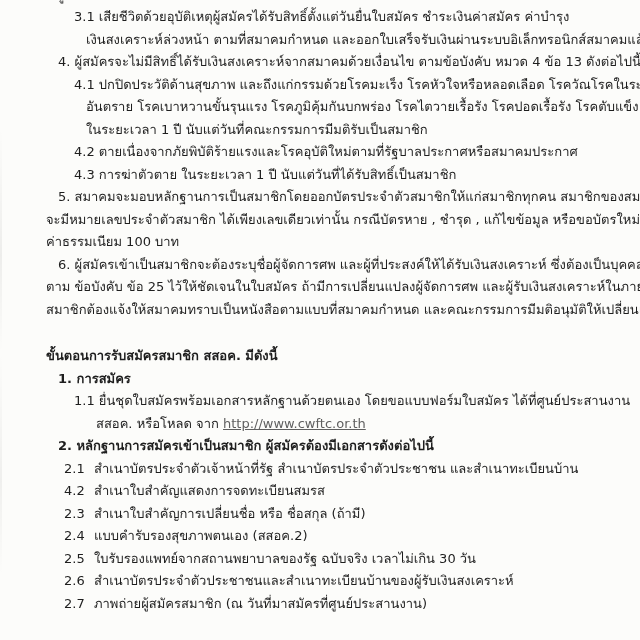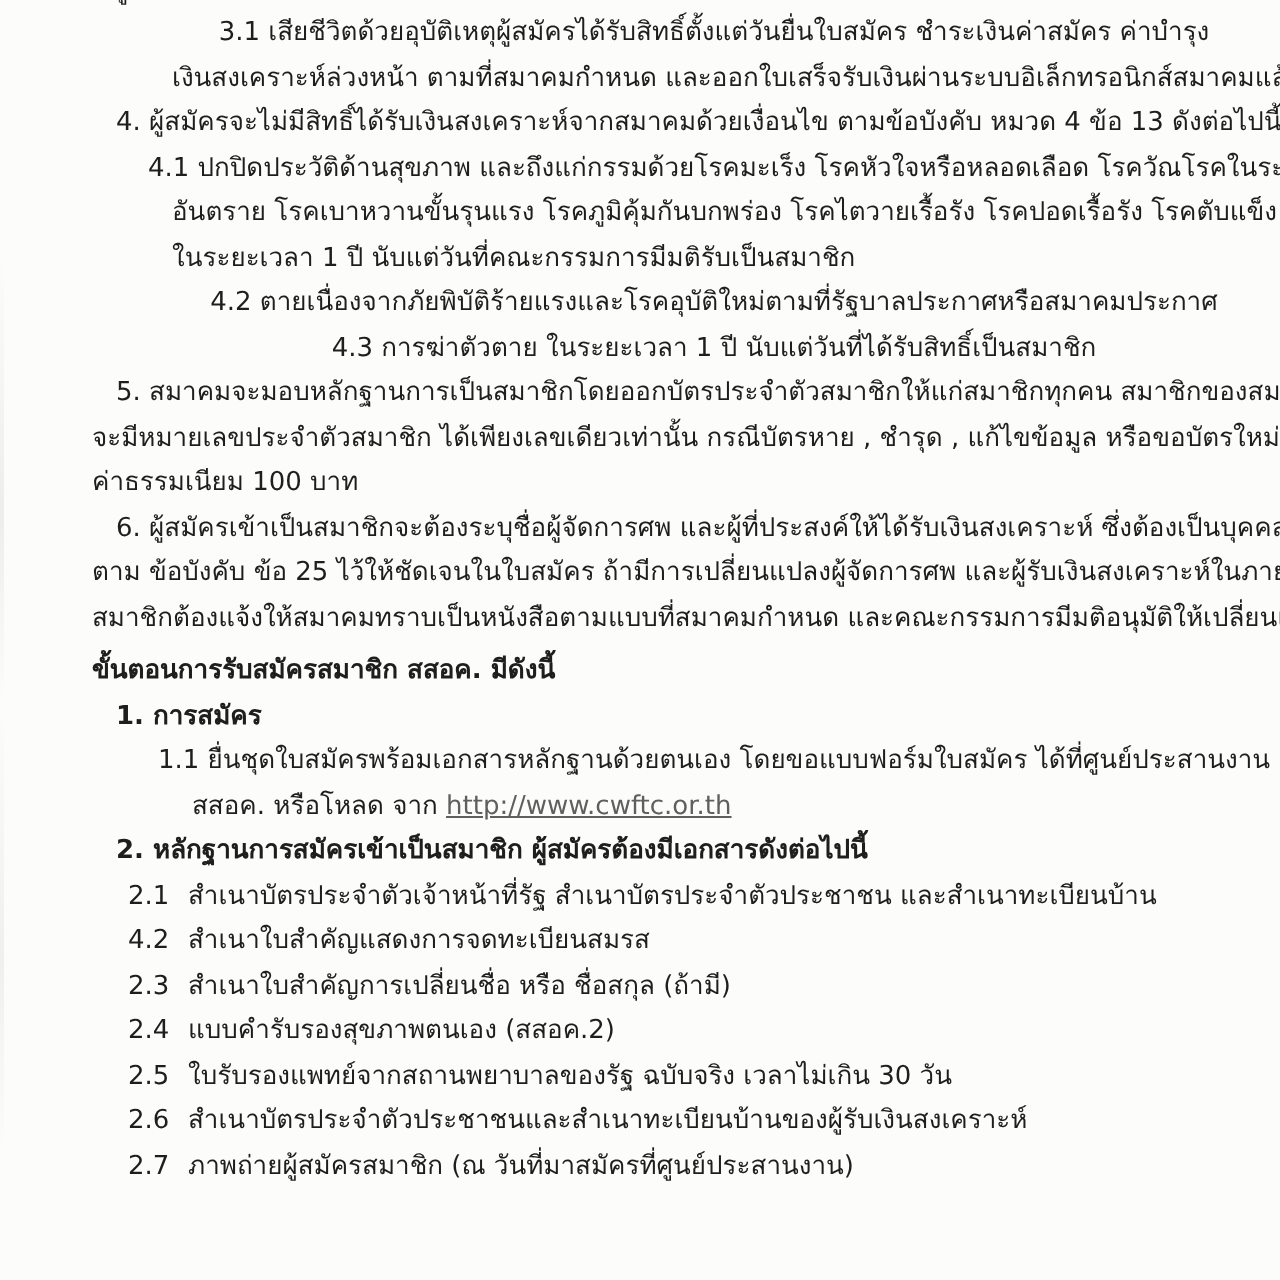--- a/index.html
+++ b/index.html
@@ -23,26 +23,26 @@
   }
   .line {
     line-height: 22.5px;
     white-space: nowrap;
     overflow: hidden;
   }
   
   .ind-0  { padding-left: 46px;  }  
   .ind-1  { padding-left: 58px;  }  
   .ind-1c { padding-left: 40px;  }  
-  .ind-2  { padding-left: 74px; text-align: center;  }  
+  .ind-2  { padding-left: 74px;  }  
   .ind-2c { padding-left: 86px;  }  
   .ind-3  { padding-left: 96px;  }  
   .ind-4  { padding-left: 64px; }  
   .bold { font-weight: 700; }
-  .gap-before { margin-top: 4px; }
+  .gap-before { margin-top: 24px; }
   
   .clipped { height: 6px; }
   .clipped .clip-inner { display: block; margin-top: -15px; }
   .num {
     display: inline-block;
     min-width: 30px;
   }
   a.doc-link {
     color: #5f5f5f;
     text-decoration: underline;

